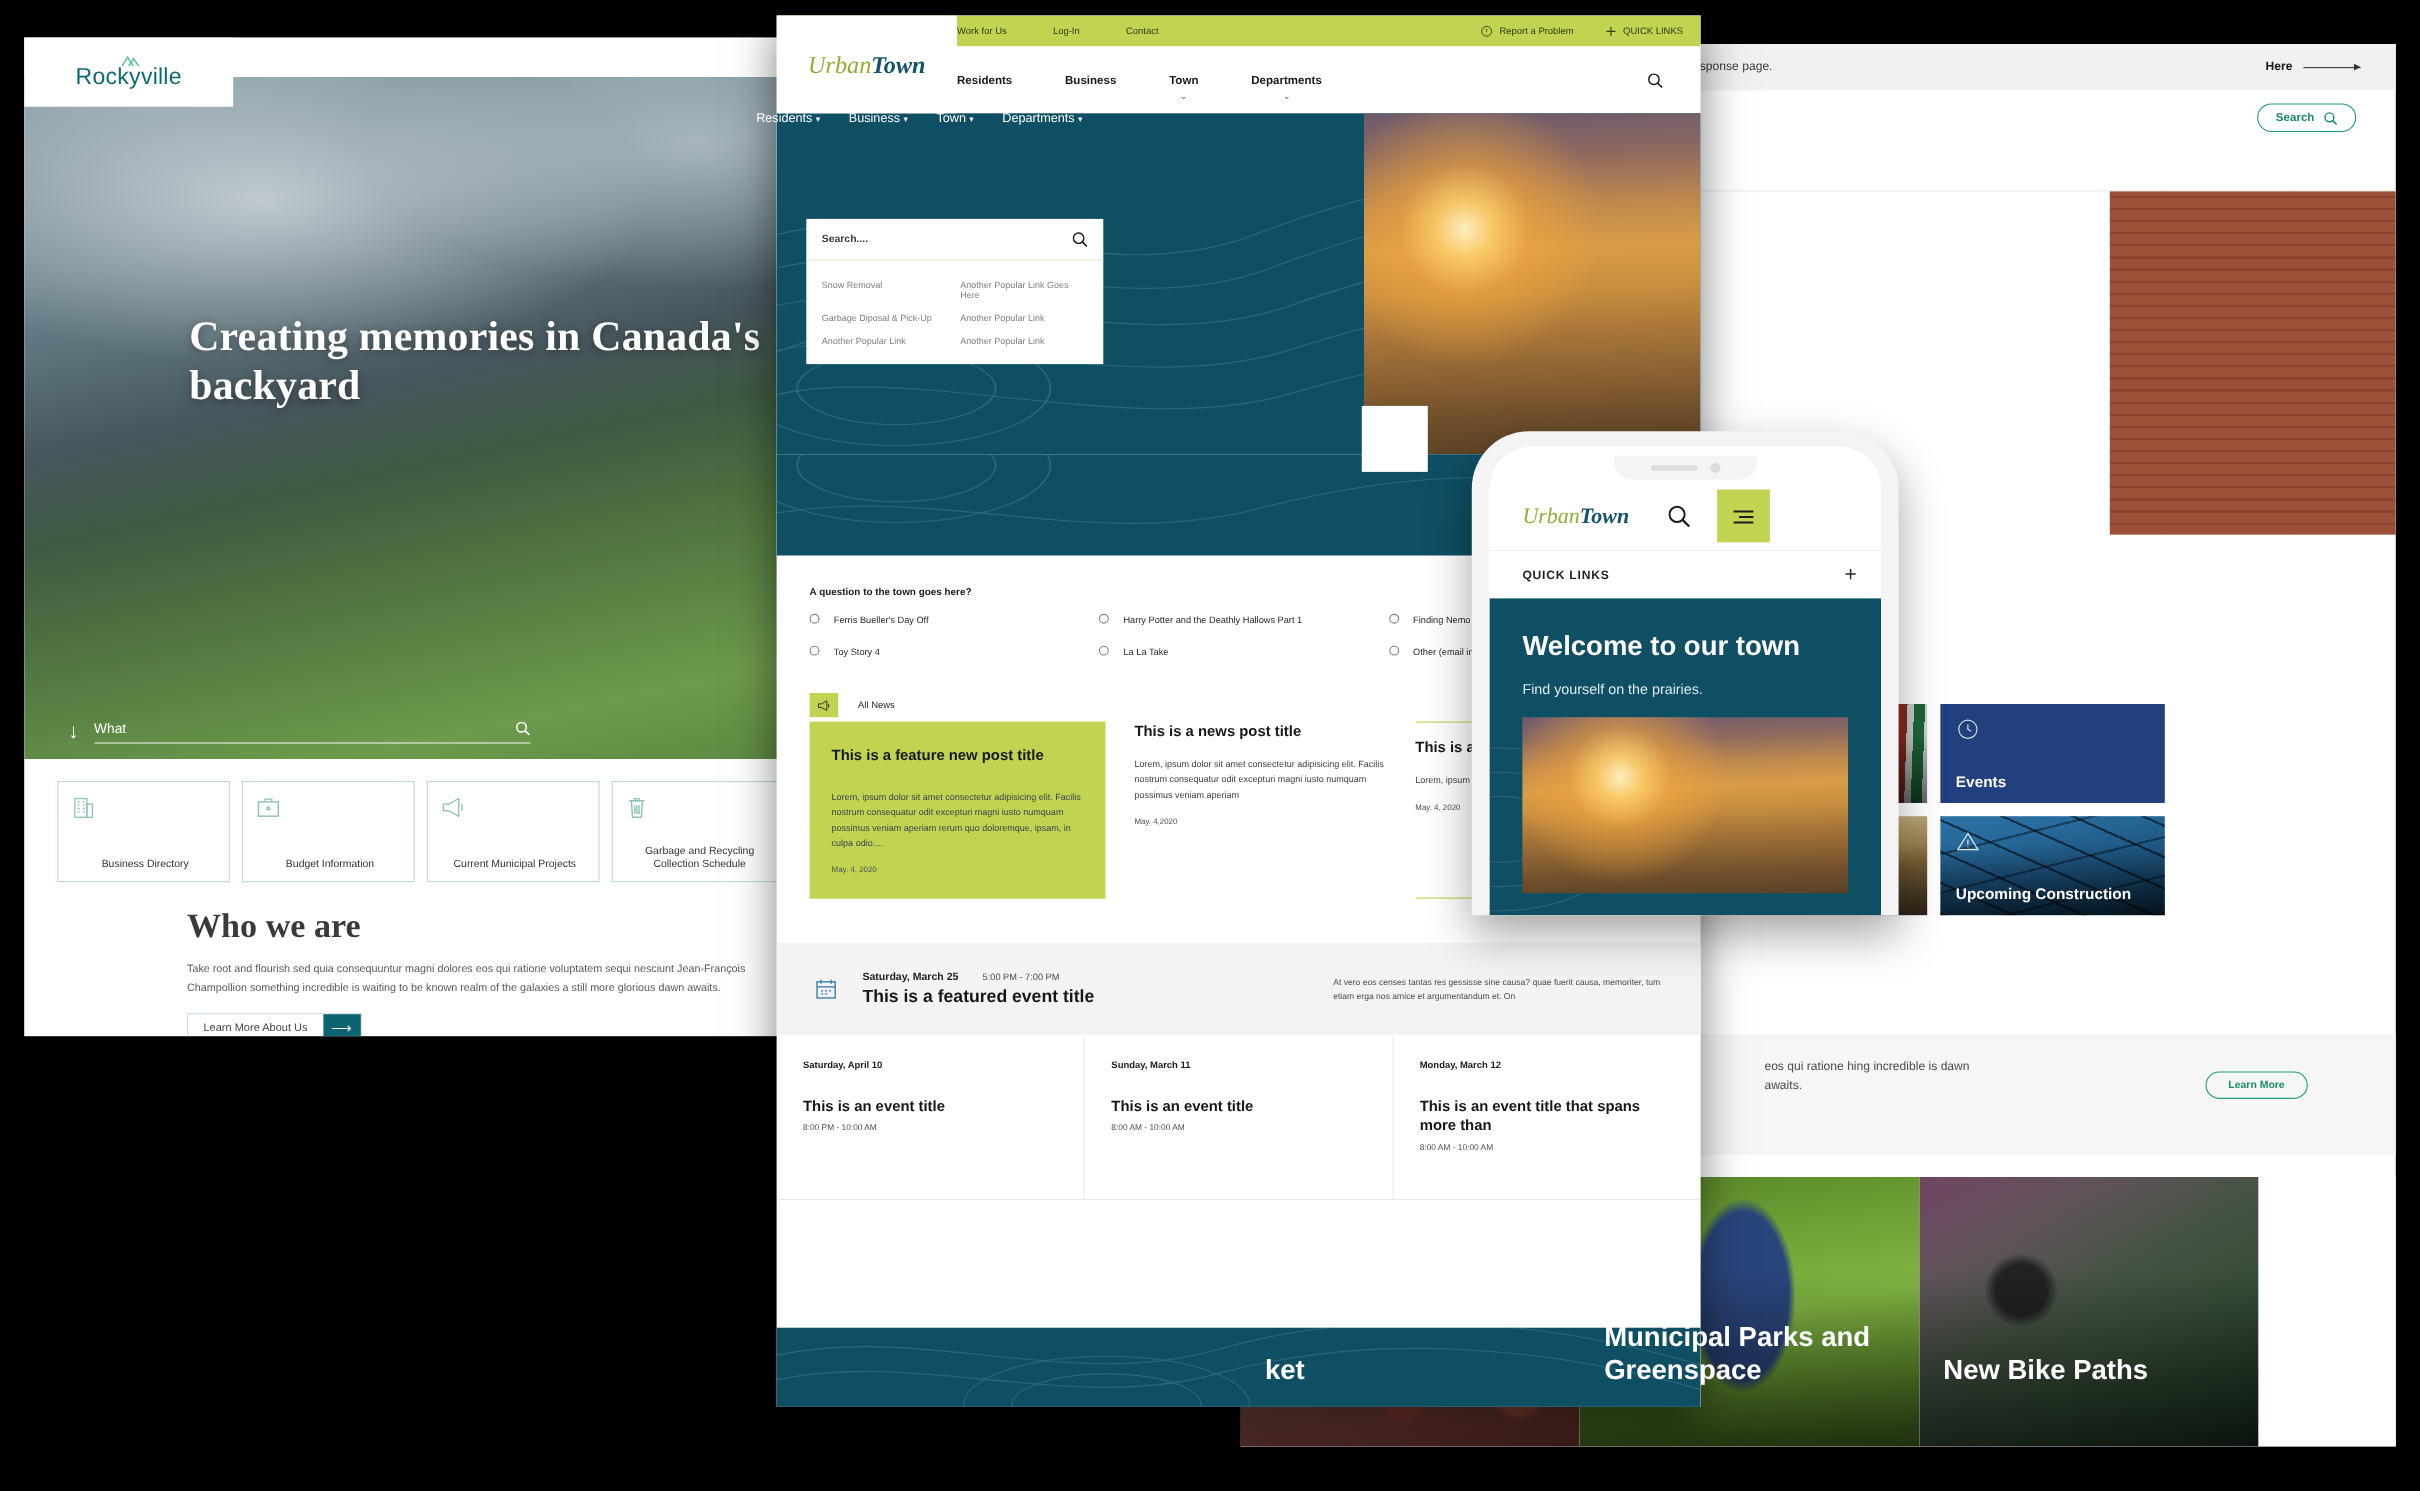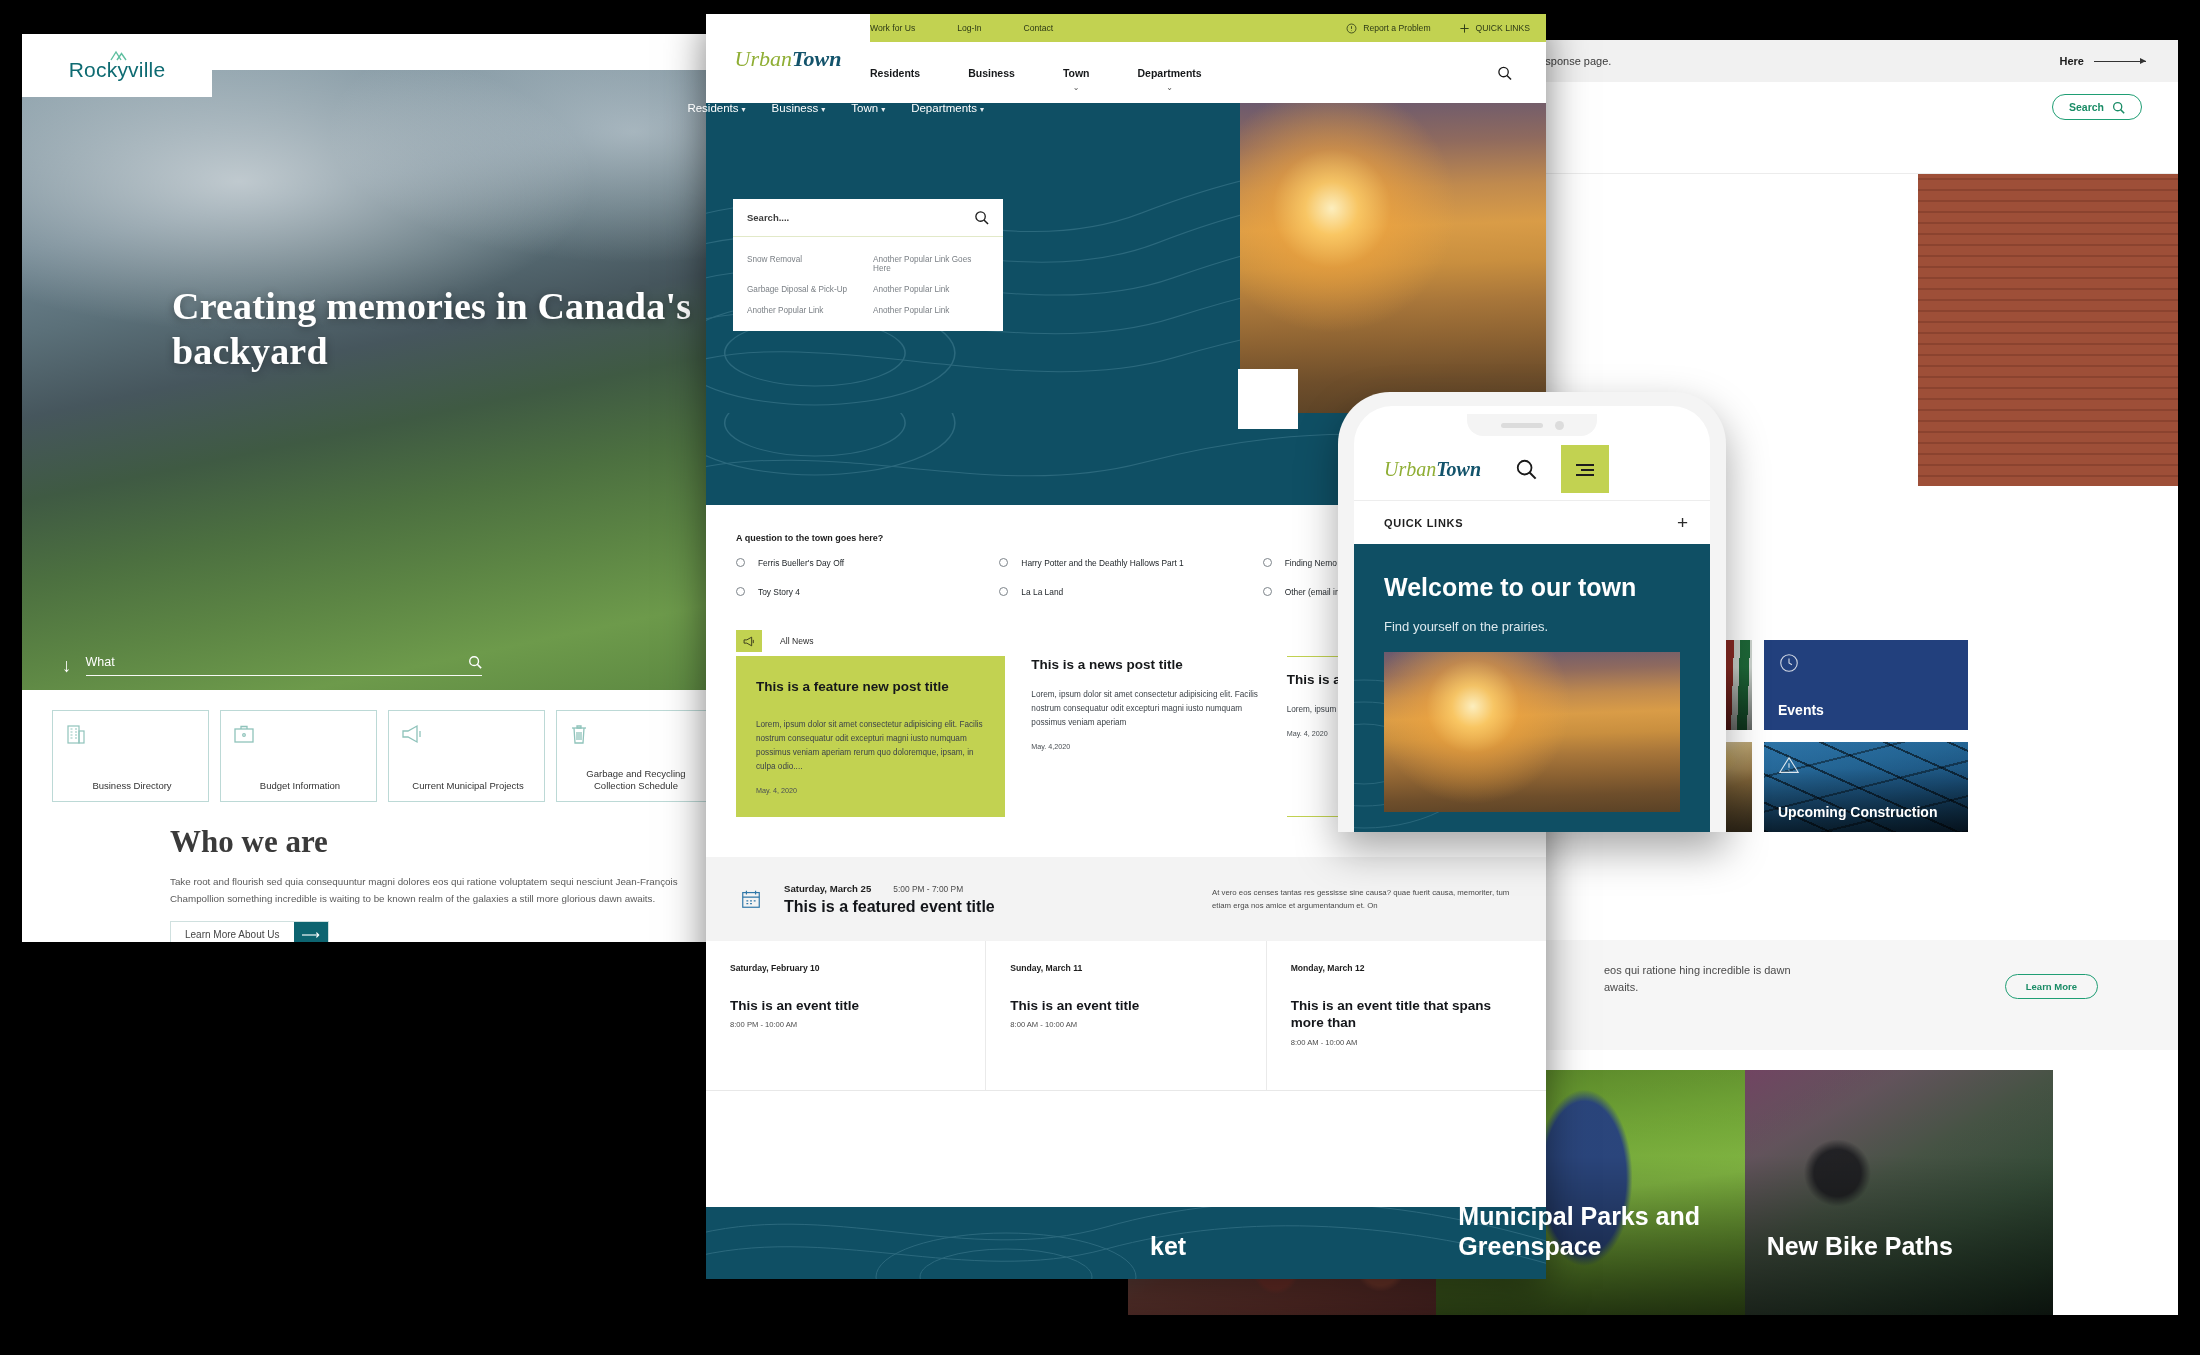--- a/index.html
+++ b/index.html
@@ -544,21 +544,21 @@
         <label class="ut-radio">
             <span class="dot"></span>
             <span class="lb">Finding Nemo</span>
           </label>
         <label class="ut-radio">
             <span class="dot"></span>
             <span class="lb">Toy Story 4</span>
           </label>
         <label class="ut-radio">
             <span class="dot"></span>
-            <span class="lb">La La Land</span>
+            <span class="lb">La La Take</span>
           </label>
         <label class="ut-radio">
             <span class="dot"></span>
             <span class="lb">Other (email info@thetown.ca)</span>
           </label>
       </div>
 
       <div class="ut-newswrap">
         <div class="ut-newstab">
           <span class="meg">
@@ -603,21 +603,21 @@
             <span class="d">Saturday, March 25</span>
             <span class="tm">5:00 PM - 7:00 PM</span>
           </div>
           <div class="tt">This is a featured event title</div>
         </div>
         <div class="desc">At vero eos censes tantas res gessisse sine causa? quae fuerit causa, memoriter, tum etiam erga nos amice et argumentandum et. On</div>
       </div>
 
       <div class="ut-eventrow">
         <div class="ut-ev">
-          <div class="d">Saturday, February 10</div>
+          <div class="d">Saturday, April 10</div>
           <div class="t">This is an event title</div>
           <div class="h">8:00 PM - 10:00 AM</div>
         </div>
         <div class="ut-ev">
           <div class="d">Sunday, March 11</div>
           <div class="t">This is an event title</div>
           <div class="h">8:00 AM - 10:00 AM</div>
         </div>
         <div class="ut-ev last">
           <div class="d">Monday, March 12</div>

